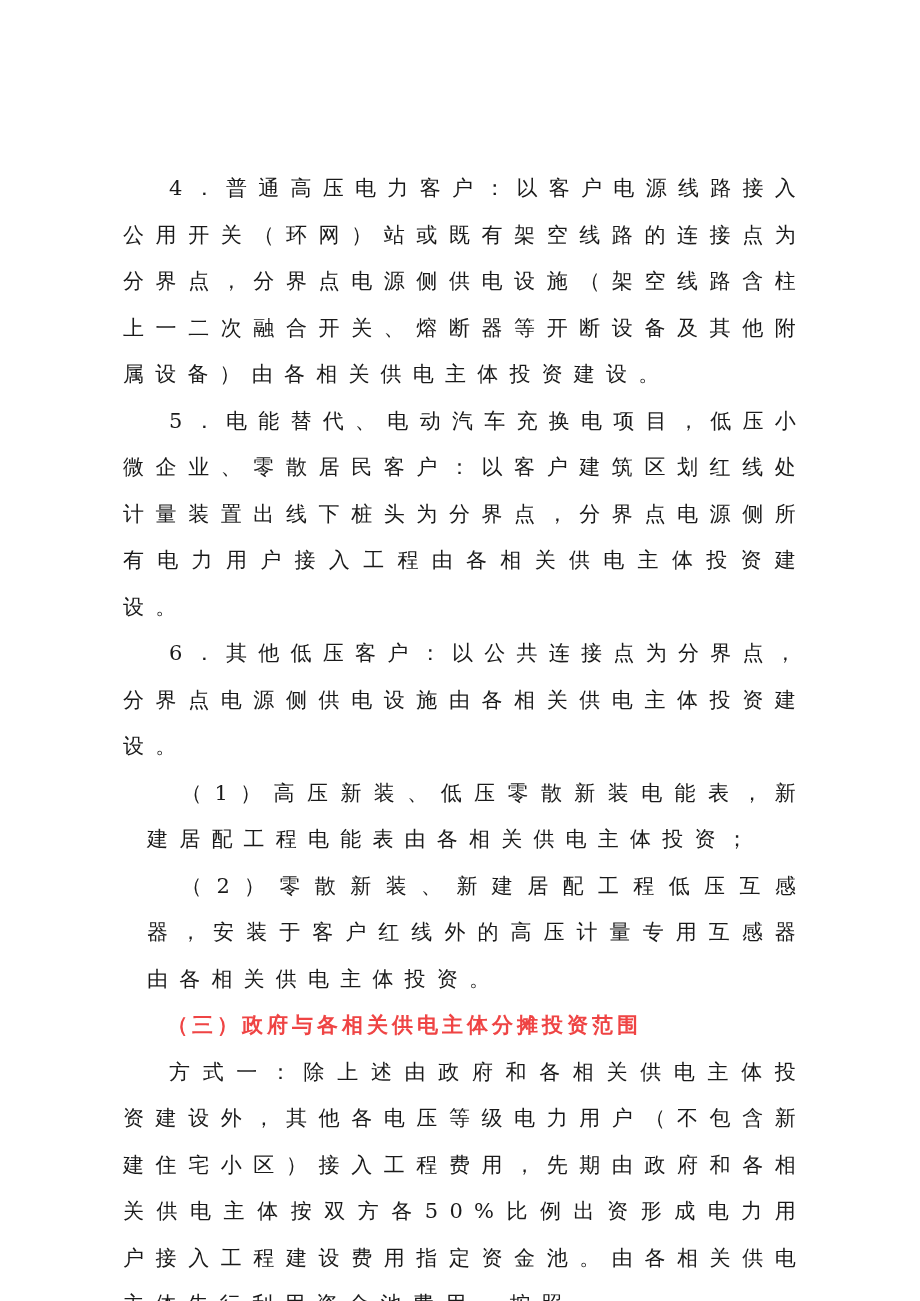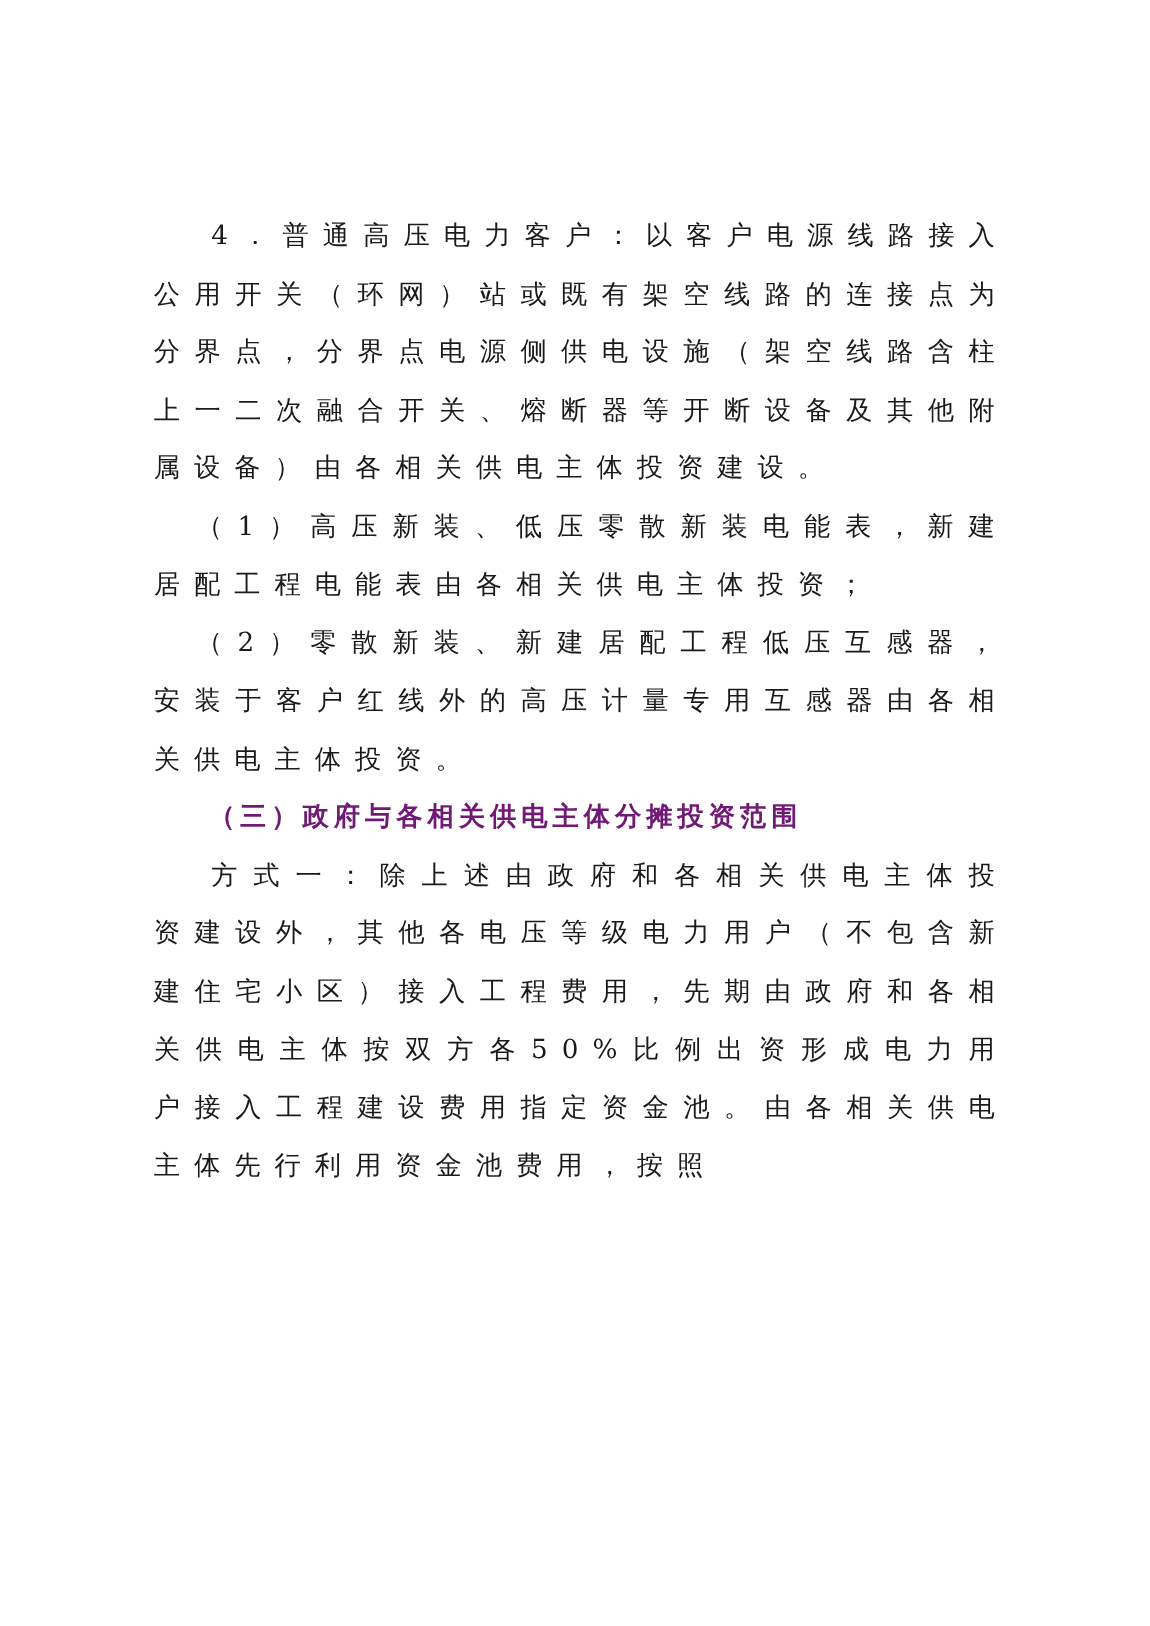--- a/index.html
+++ b/index.html
@@ -26,39 +26,42 @@
       font-size: 21px;
       line-height: 46.5px;
       letter-spacing: 11.2px;
       text-align: justify;
       text-indent: 46px;
       word-break: break-all;
       white-space: normal;
     }
     .para.sub {
       text-indent: 34px;
+      margin-left: 24px;
     }
     .heading {
       margin: 0;
       font-family: "DejaVu Sans", "Liberation Sans", sans-serif;
       font-weight: bold;
       font-size: 21px;
       line-height: 46.5px;
       letter-spacing: 4px;
       text-indent: 44px;
-      color: #701a75;
+      color: #ef4444;
     }
     .num7 {
       display: inline-block;
       width: 70px;
       letter-spacing: 0;
     }
   </style>
 </head>
 <body>
 
 <div class="page">
   <p class="para">4．普通高压电力客户：以客户电源线路接入公用开关（环网）站或既有架空线路的连接点为分界点，分界点电源侧供电设施（架空线路含柱上一二次融合开关、熔断器等开断设备及其他附属设备）由各相关供电主体投资建设。</p>
+  <p class="para">5．电能替代、电动汽车充换电项目，低压小微企业、零散居民客户：以客户建筑区划红线处计量装置出线下桩头为分界点，分界点电源侧所有电力用户接入工程由各相关供电主体投资建设。</p>
+  <p class="para">6．其他低压客户：以公共连接点为分界点，分界点电源侧供电设施由各相关供电主体投资建设。</p>
   <p class="para sub">（1）高压新装、低压零散新装电能表，新建居配工程电能表由各相关供电主体投资；</p>
   <p class="para sub">（2）零散新装、新建居配工程低压互感器，安装于客户红线外的高压计量专用互感器由各相关供电主体投资。</p>
   <p class="heading">（三）政府与各相关供电主体分摊投资范围</p>
   <p class="para">方式一：除上述由政府和各相关供电主体投资建设外，其他各电压等级电力用户（不包含新建住宅小区）接入工程费用，先期由政府和各相关供电主体按双方各50%比例出资形成电力用户接入工程建设费用指定资金池。由各相关供电主体先行利用资金池费用，按照</p>
 </div>
 
 </body></html>

